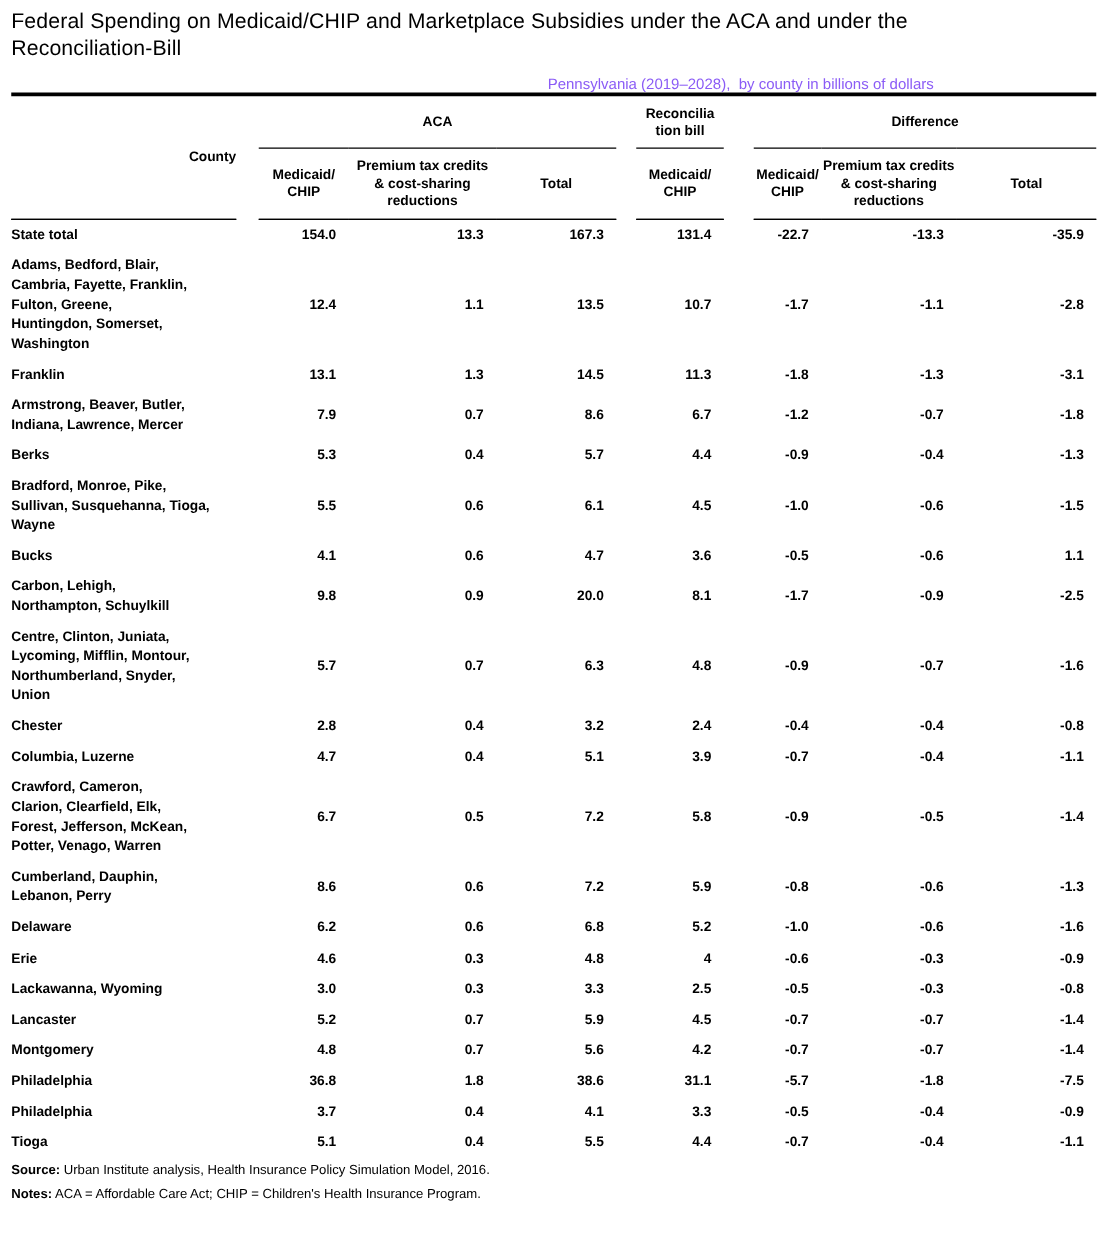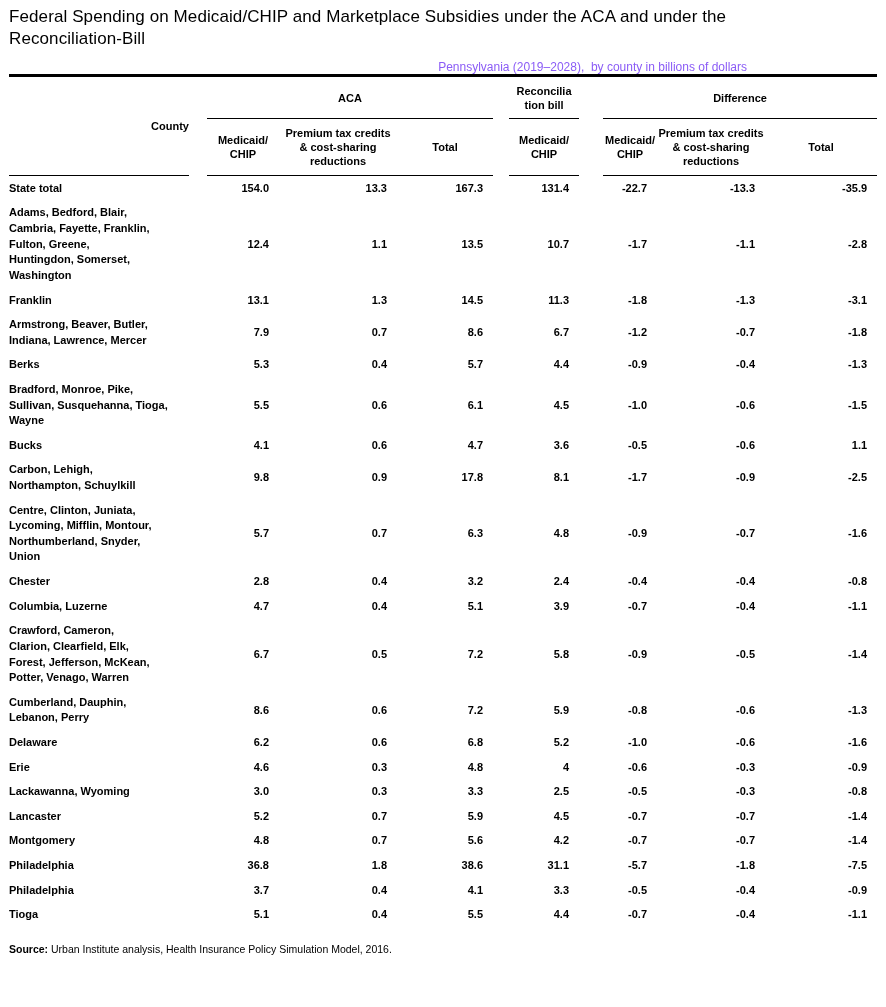--- a/index.html
+++ b/index.html
@@ -79,21 +79,21 @@
   }
   td.county {
     white-space: pre-line;
     padding-right: 3px;
   }
   td.num {
     text-align: right;
     padding-right: 10px;
   }
 
-  .footnotes { margin-top: 13px; }
+  .footnotes { }
   .footnote {
     font-size: 10.5px;
     line-height: 1.8;
     color: #000;
   }
   .footnote .lbl { font-weight: 700; }
 </style>
 </head>
 <body>
 
@@ -244,21 +244,21 @@
       <td class="num">-0.5</td>
       <td class="num">-0.6</td>
       <td class="num">1.1</td>
     </tr>
         <tr>
       <td class="county">Carbon, Lehigh,
 Northampton, Schuylkill</td>
       <td class="sp"></td>
       <td class="num">9.8</td>
       <td class="num">0.9</td>
-      <td class="num">17.8</td>
+      <td class="num">20.0</td>
       <td class="sp"></td>
       <td class="num">8.1</td>
       <td class="sp"></td>
       <td class="num">-1.7</td>
       <td class="num">-0.9</td>
       <td class="num">-2.5</td>
     </tr>
         <tr>
       <td class="county">Centre, Clinton, Juniata,
 Lycoming, Mifflin, Montour,
@@ -433,15 +433,16 @@
       <td class="sp"></td>
       <td class="num">-0.7</td>
       <td class="num">-0.4</td>
       <td class="num">-1.1</td>
     </tr>
       </tbody>
   </table>
 
   <div class="footnotes">
     <div class="footnote"><span class="lbl">Source:</span><span> Urban Institute analysis, Health Insurance Policy Simulation Model, 2016.</span></div>
+    <div class="footnote"><span class="lbl">Notes:</span><span> ACA = Affordable Care Act; CHIP = Children's Health Insurance Program.</span></div>
   </div>
 
 </div>
 
 </body></html>

